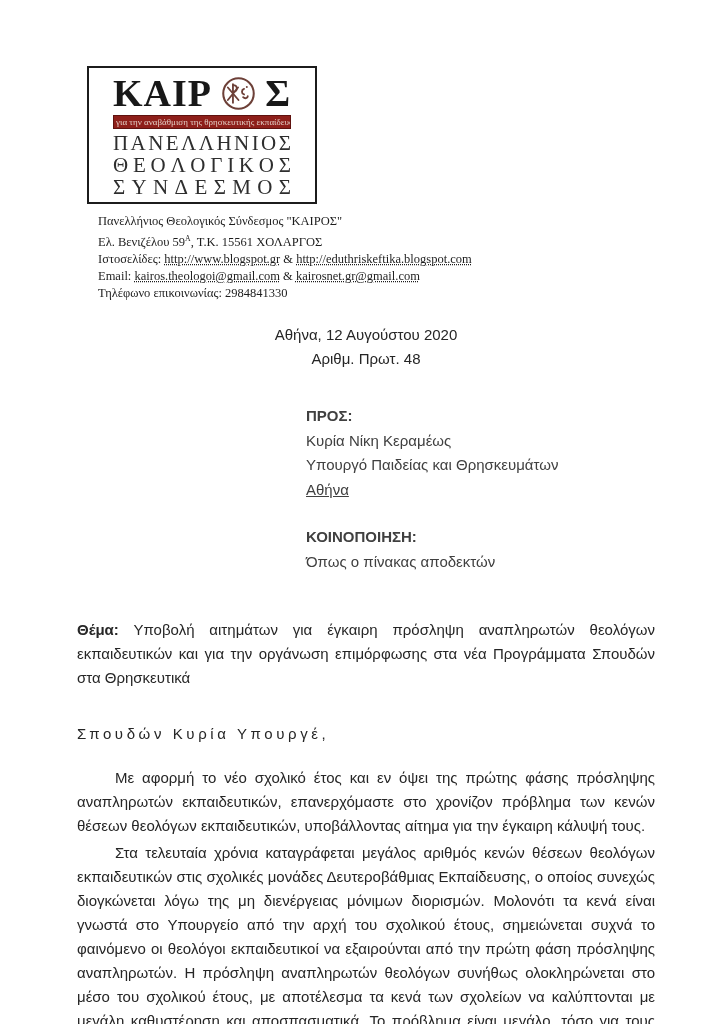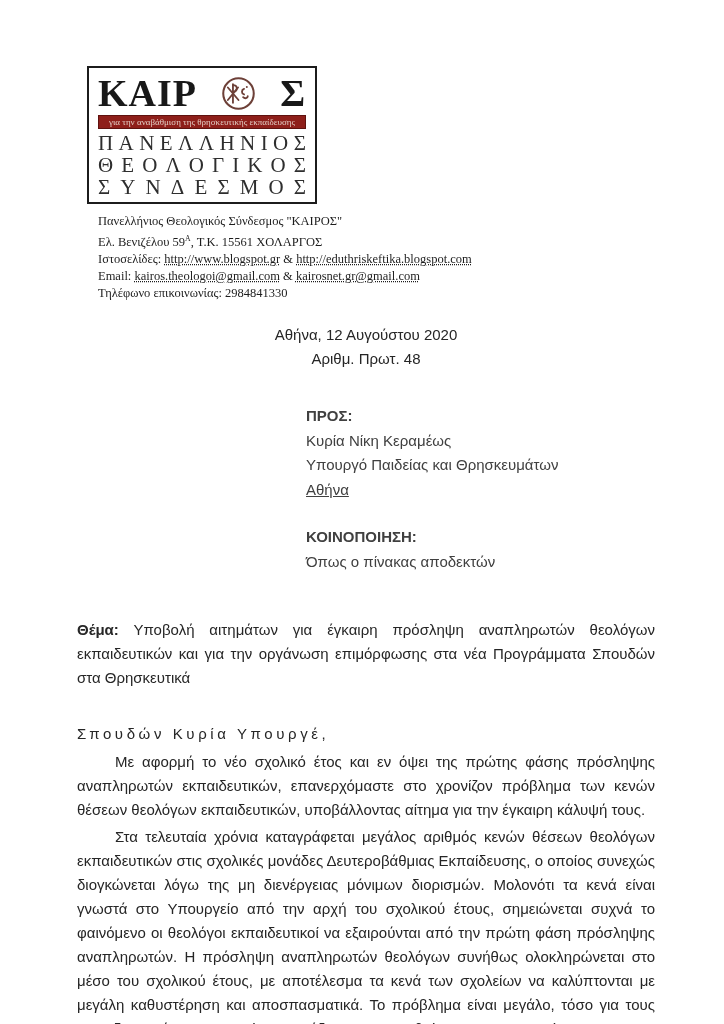--- a/index.html
+++ b/index.html
@@ -9,21 +9,21 @@
     position:relative; overflow:hidden;
     padding:66px 69px 40px 77px;
     color:#1f1f1f;
     font-family:"Liberation Sans", sans-serif;
   }
 
   
   .logo-box {
     width:230px; margin-left:10px;
     border:2px solid #1c1c1c;
-    padding:5px 9px 4px;
+    padding:5px 24px 4px;
     background:#fff;
     font-family:"Liberation Serif", serif;
   }
   .logo-title {
     display:flex; align-items:center; justify-content:space-between;
     font-weight:bold; font-size:38px; line-height:40px; color:#181818;
     letter-spacing:1px;
   }
   .logo-seal { width:37px; height:37px; flex:0 0 auto; margin:0 1px; }
   .logo-motto {
@@ -66,21 +66,21 @@
   }
   .subject b { font-weight:bold; }
   .salutation {
     margin-top:32px; font-size:15px; line-height:24px;
     letter-spacing:0.24em; color:#262626;
   }
   .para {
     font-size:15px; line-height:24px; text-align:justify;
     text-indent:38px; color:#262626; margin-top:3px;
   }
-  .para.first { margin-top:4px; }
+  .para.first { margin-top:20px; }
 </style>
 </head>
 <body>
 
 <div class="page">
 
   <div class="logo-box">
     <div class="logo-title">
       <span>ΚΑΙΡ</span>
       <span class="logo-seal">

